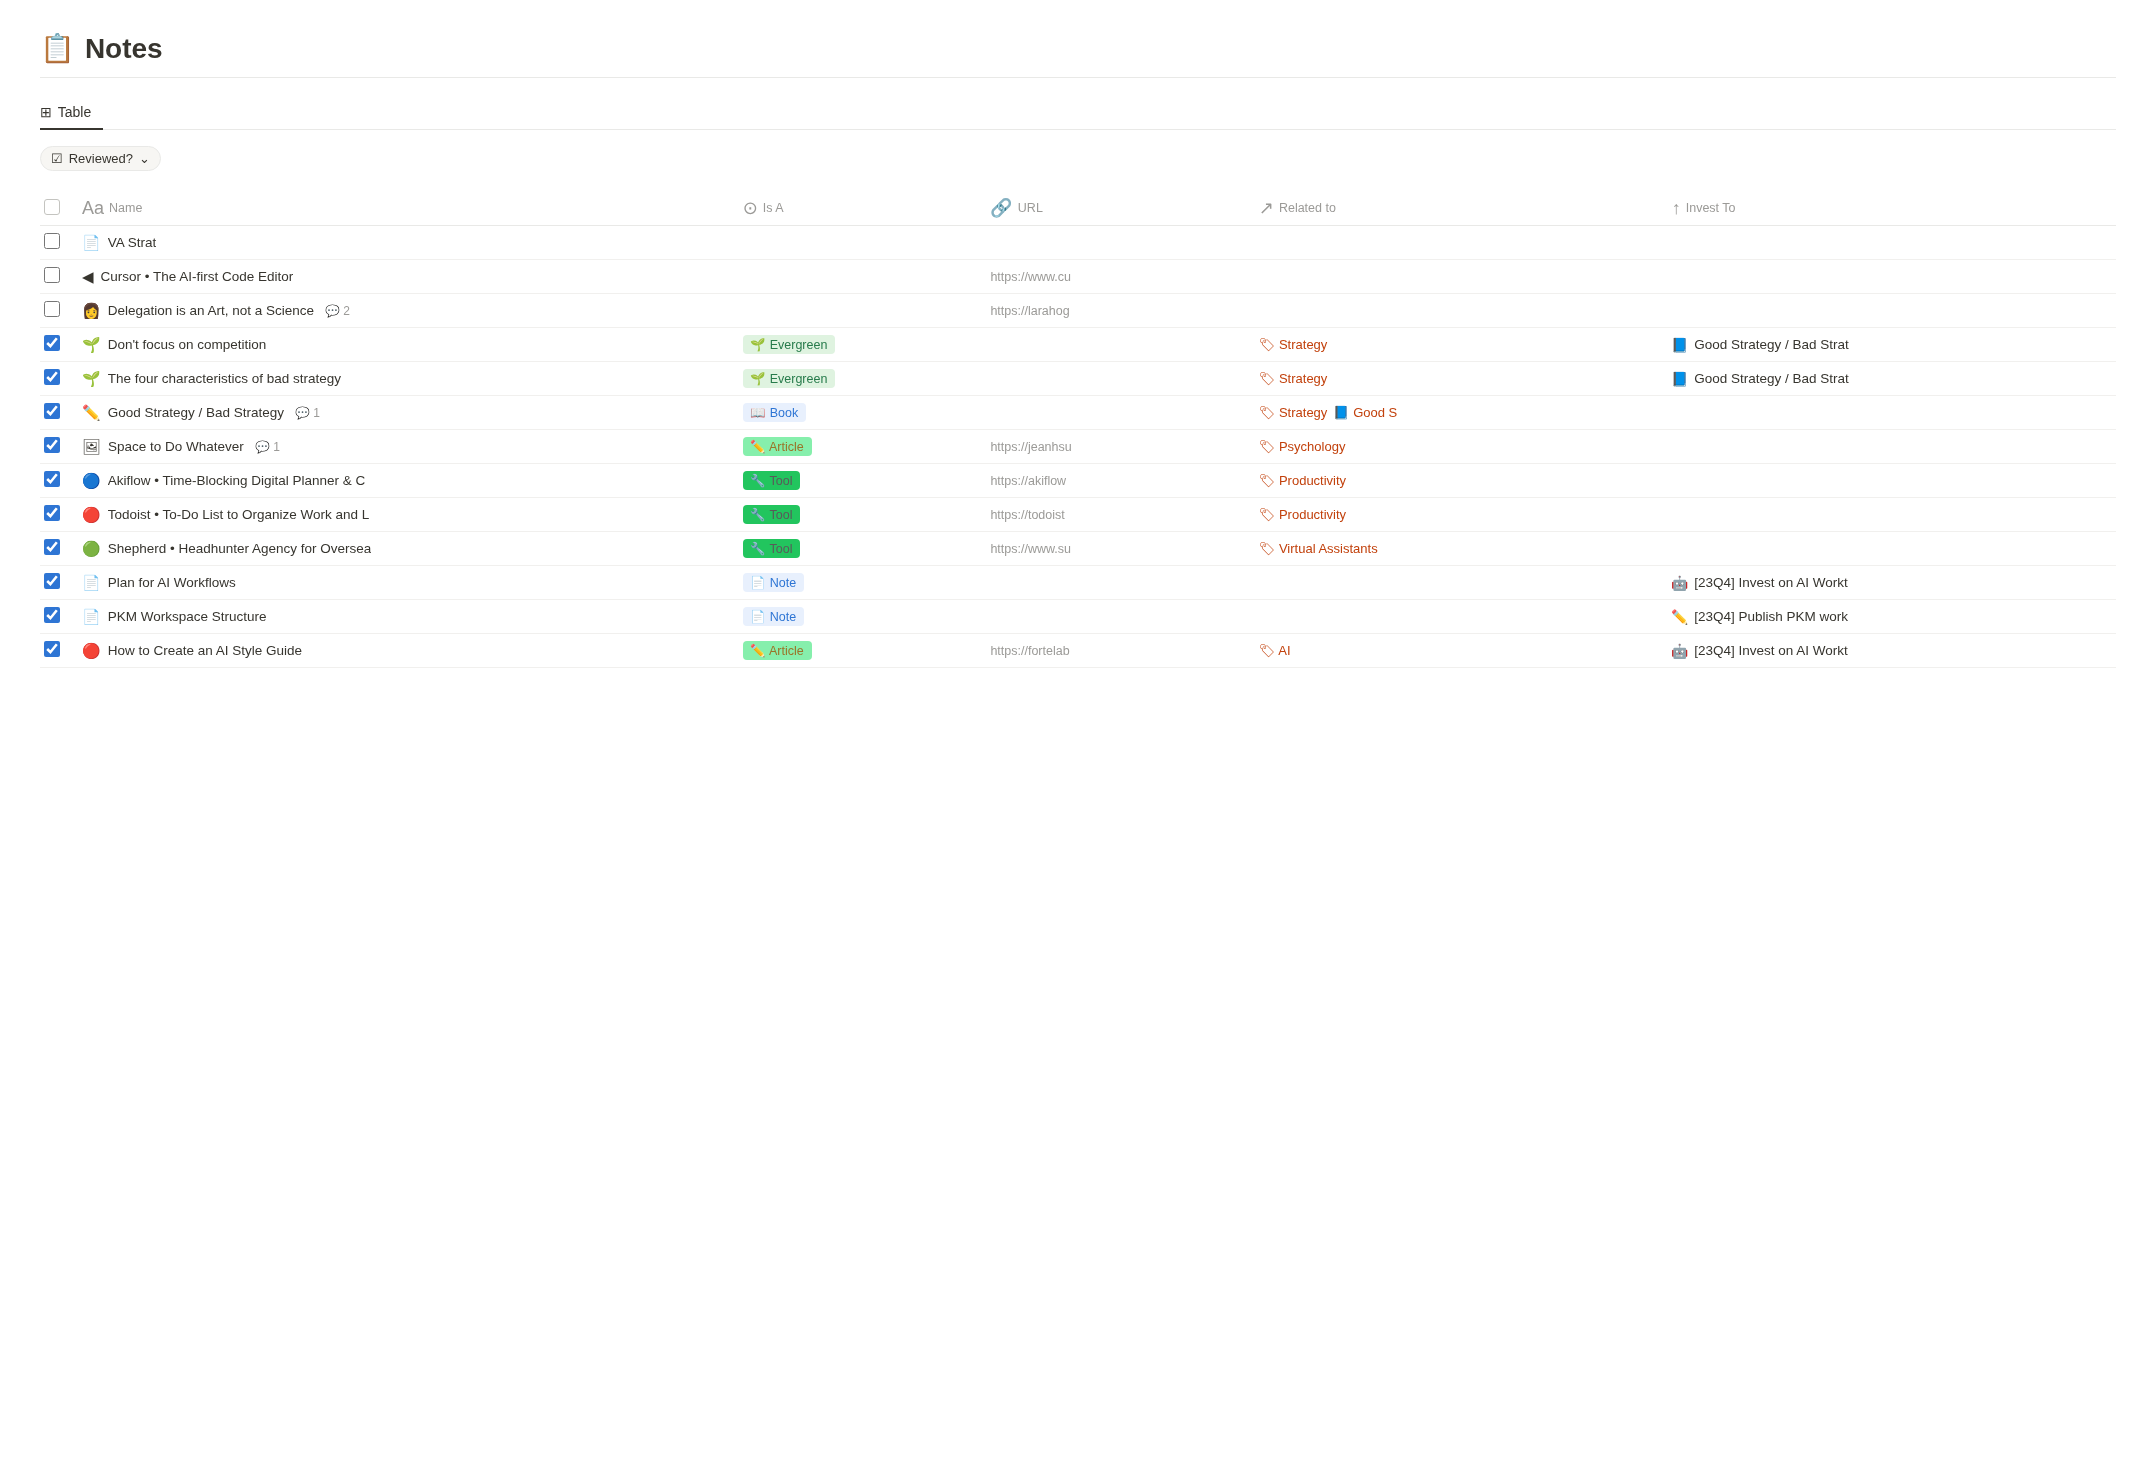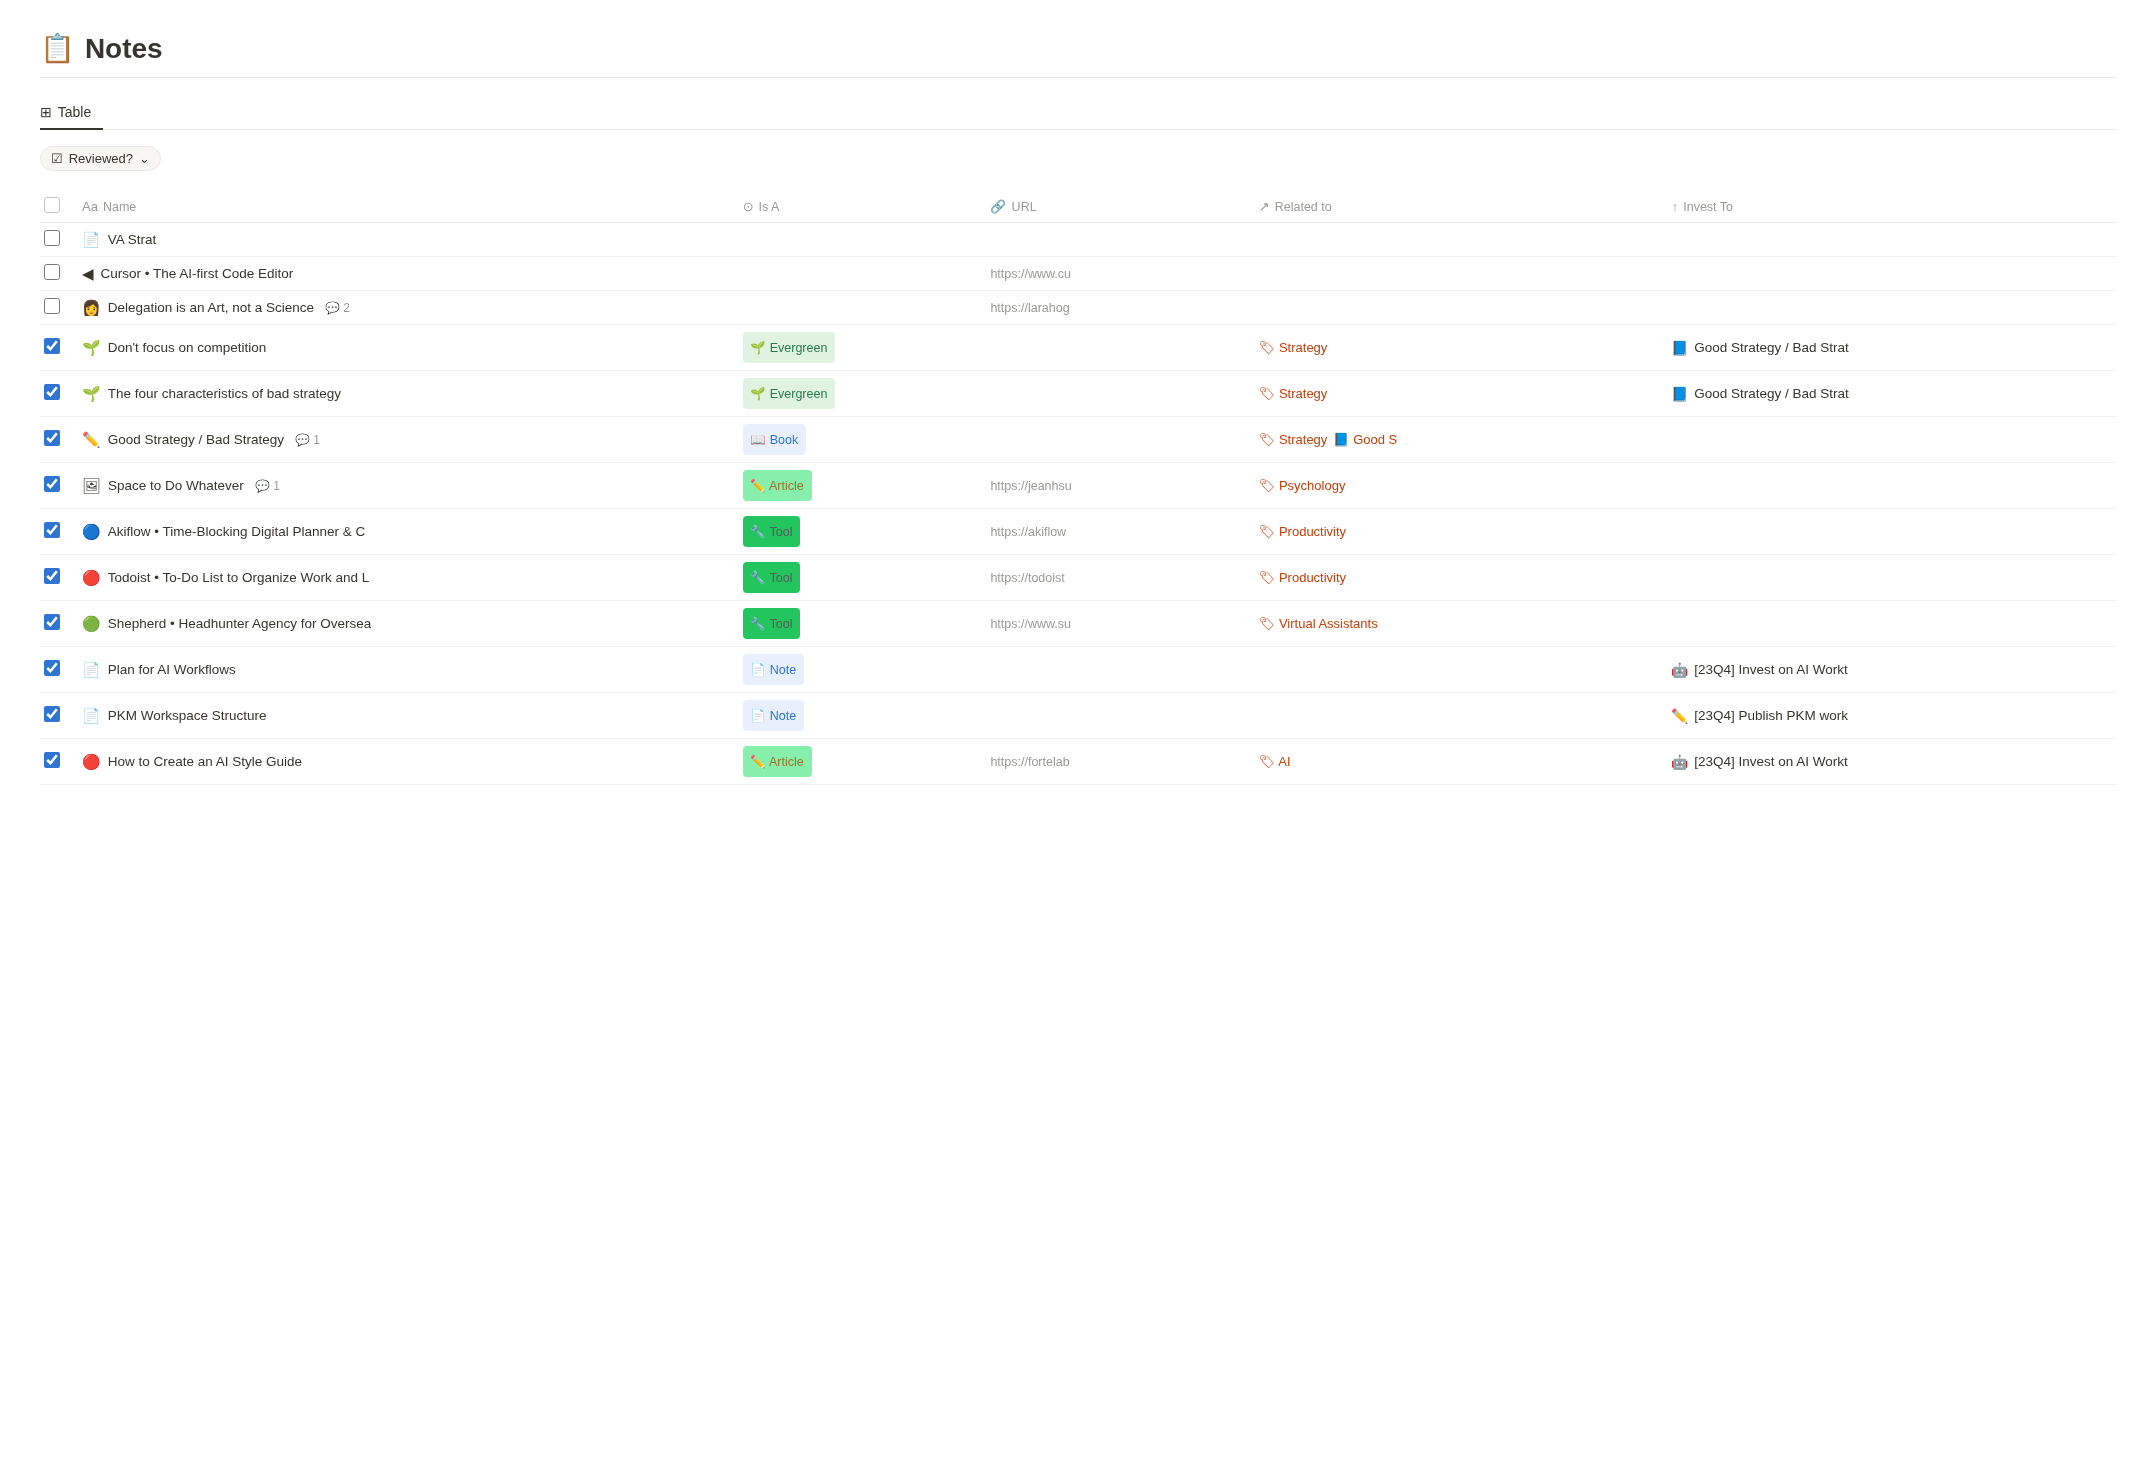--- a/index.html
+++ b/index.html
@@ -136,21 +136,21 @@
       align-items: center;
       gap: 3px;
       color: #9b9a97;
       font-size: 12px;
       margin-left: 4px;
     }
     .badge {
       display: inline-flex;
       align-items: center;
       gap: 4px;
-      padding: 8px 8px;
+      padding: 2px 8px;
       border-radius: 4px;
       font-size: 12.5px;
       font-weight: 500;
     }
     .badge-green { background: #dff3e0; color: #277b4b; }
     .badge-blue { background: #e8f0fd; color: #2e75d4; }
     .badge-yellow { background: #86efac; color: #9b7328; }
     .badge-gray { background: #22c55e; color: #5a5a5a; }
     .tag-cell {
       display: flex;
@@ -187,21 +187,21 @@
       padding: 8px 4px;
       color: #9b9a97;
       font-size: 13.5px;
       cursor: pointer;
     }
     .col-header-inner {
       display: flex;
       align-items: center;
       gap: 5px;
     }
-    .col-icon { font-size: 13px; text-align: right; }
+    .col-icon { font-size: 18px; text-align: right; }
     .checkbox-header {
       width: 16px;
       height: 16px;
       border: 1.5px solid #c4c4c0;
       border-radius: 3px;
       display: inline-flex;
       align-items: center;
       justify-content: center;
     }
   </style>

